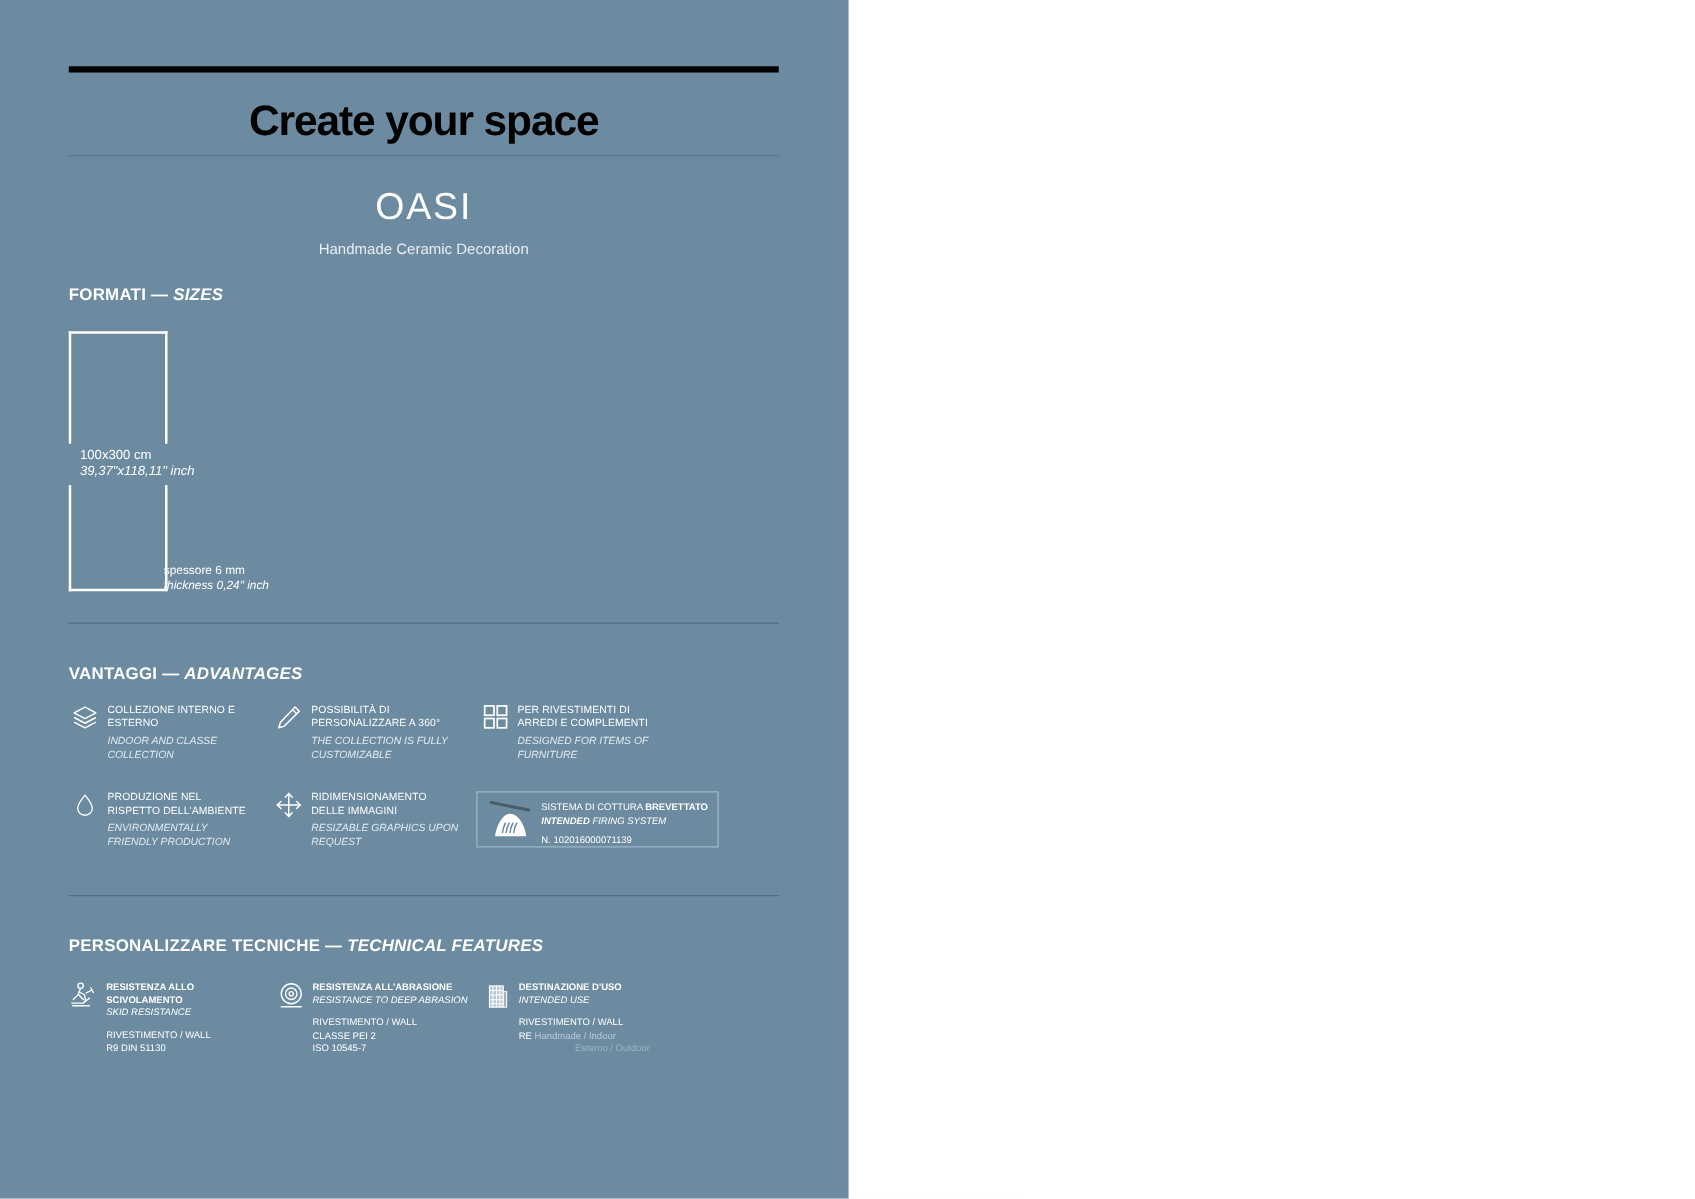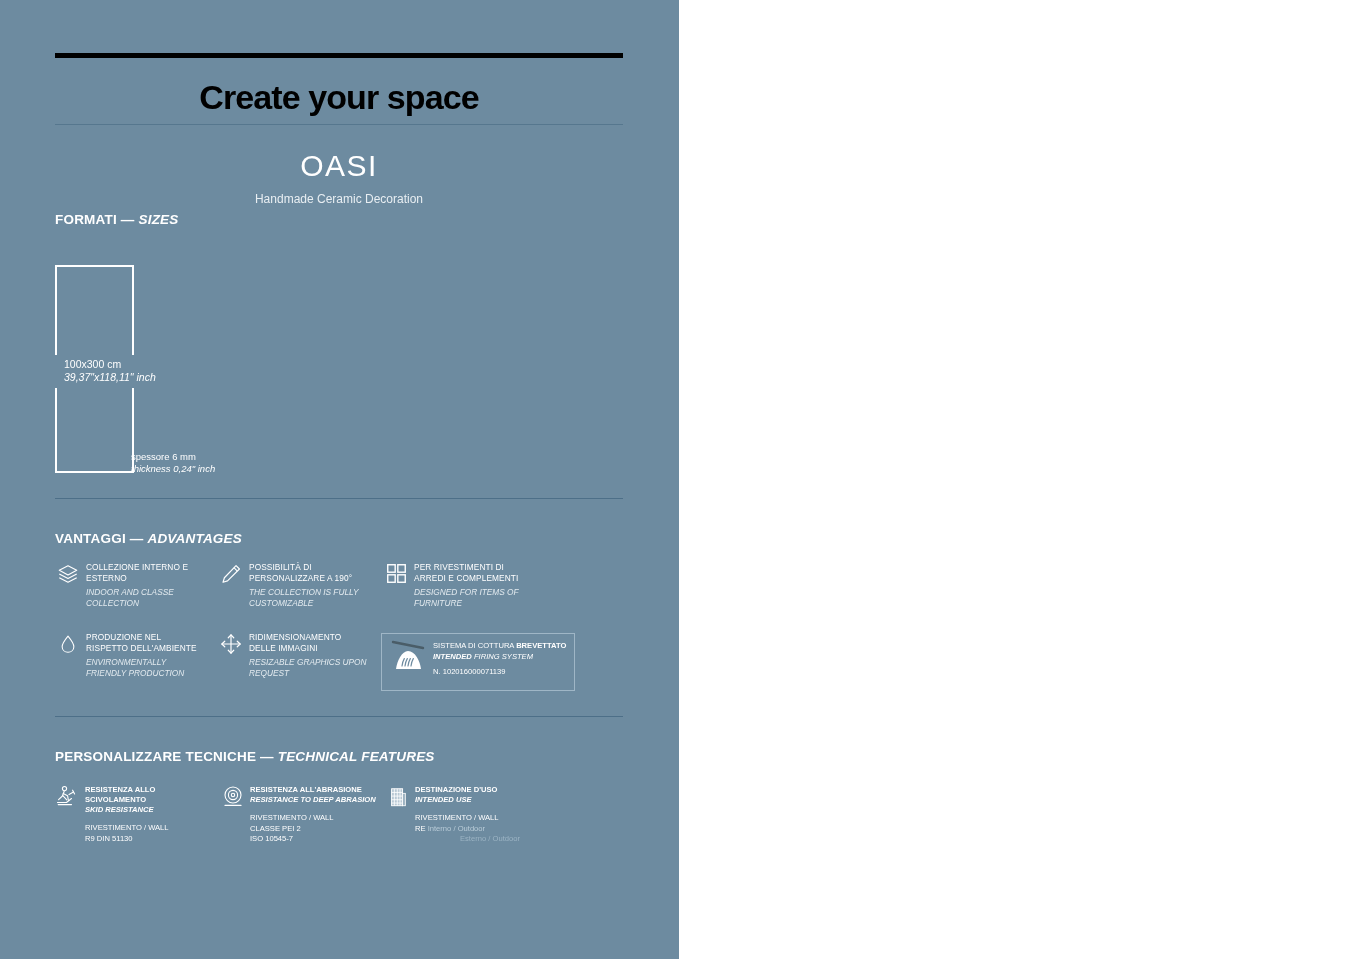--- a/index.html
+++ b/index.html
@@ -83,21 +83,21 @@
 
   .section-head {
     position: absolute;
     font-size: 13.5px;
     font-weight: 700;
     color: #ffffff;
     letter-spacing: 0.2px;
     white-space: nowrap;
   }
   .section-head .it { font-style: italic; }
-  #head-formati { left: 55px; top: 212px; }
+  #head-formati { left: 55px; top: 228px; }
   #head-vantaggi { left: 55px; top: 531px; }
   #head-tecniche { left: 55px; top: 749px; }
 
   
   .tile-dia { position: absolute; left: 55px; top: 265px; width: 250px; height: 210px; }
   .tile-top-u {
     position: absolute; left: 0; top: 0;
     width: 79px; height: 90px;
     border: 2px solid #ffffff;
     border-bottom: none;
@@ -144,21 +144,21 @@
     letter-spacing: 0.1px;
   }
   .adv-en-label {
     font-size: 8.3px; color: #e2eaef; line-height: 10.5px;
     font-style: italic; margin-top: 4px;
   }
 
   
   .patent-box {
     position: absolute; left: 381px; top: 633px;
-    width: 194px; height: 58px;
+    width: 194px; height: 45px;
     border: 1px solid #9fb6c6;
     background: transparent;
   }
   .patent-icon {
     position: absolute; left: 7px; top: 4px;
     width: 40px; height: 36px;
   }
   .patent-txt {
     position: absolute; left: 51px; top: 7px;
     font-size: 7.6px; color: #ffffff; line-height: 10.5px;
@@ -174,21 +174,21 @@
   .tech-item.t1 { left: 0; }
   .tech-item.t2 { left: 165px; }
   .tech-item.t3 { left: 330px; }
   .tech-icon {
     position: absolute; left: 0; top: 0;
     width: 26px; height: 28px;
     display: flex; align-items: flex-start; justify-content: center;
   }
   .tech-txt { margin-left: 30px; }
   .tech-t-it { font-size: 7.6px; font-weight: 700; color: #ffffff; line-height: 10px; }
-  .tech-t-en { font-size: 7.6px; font-weight: 700; font-style: italic; color: #ffffff; line-height: 10px; }
+  .tech-t-en { font-size: 7.6px; font-weight: 400; font-style: italic; color: #ffffff; line-height: 10px; }
   .tech-body { margin-top: 8px; font-size: 7.6px; color: #ffffff; line-height: 10.5px; }
   .tech-body .dim1 { color: #b9ccd8; }
   .tech-body .dim2 { color: #9cb4c4; padding-left: 45px; }
 
   
   .right-page { position: absolute; left: 679px; top: 0; width: 677px; height: 959px; background: #ffffff; }
 
   svg.ic { display: block; }
 </style>
 </head>
@@ -254,21 +254,21 @@
 
         <div class="adv-item c2">
           <div class="adv-icon">
             <svg class="ic" width="22" height="22" viewBox="0 0 24 24" fill="none" stroke="#ffffff" stroke-width="1.3" stroke-linejoin="round">
               <path d="M17.5 2.8 L21.2 6.5 L8.2 19.5 L3.3 21 L4.8 16.1 Z"></path>
               <path d="M15.2 5.1 L18.9 8.8"></path>
             </svg>
           </div>
           <div class="adv-txt">
             <div class="adv-it-label">POSSIBILITÀ DI</div>
-            <div class="adv-it-label">PERSONALIZZARE A 190°</div>
+            <div class="adv-it-label">PERSONALIZZARE A 360°</div>
             <div class="adv-en-label">THE COLLECTION IS FULLY</div>
             <div class="adv-en-label" style="margin-top:0">CUSTOMIZABLE</div>
           </div>
         </div>
 
         <div class="adv-item c3">
           <div class="adv-icon">
             <svg class="ic" width="21" height="21" viewBox="0 0 24 24" fill="none" stroke="#ffffff" stroke-width="1.6">
               <rect x="2" y="2" width="8.5" height="8.5"></rect>
               <rect x="13.5" y="2" width="8.5" height="8.5"></rect>
@@ -400,21 +400,21 @@
             <path d="M8 3 V21.5 M11.2 3 V21.5 M14.2 3 V21.5" stroke="#ffffff" stroke-width="0.9"></path>
             <path d="M5 7 H17 M5 11 H17 M5 15 H17 M5 18.6 H17" stroke="#ffffff" stroke-width="0.9"></path>
             <rect x="17" y="8" width="3" height="13.5" fill="#9db2c1" stroke="#ffffff" stroke-width="0.9"></rect>
           </svg>
         </div>
         <div class="tech-txt">
           <div class="tech-t-it">DESTINAZIONE D'USO</div>
           <div class="tech-t-en">INTENDED USE</div>
           <div class="tech-body">
             <div>RIVESTIMENTO / WALL</div>
-            <div><span>RE</span><span class="dim1"> Interno / Outdoor</span></div>
+            <div><span>RE</span><span class="dim1"> Handmade / Indoor</span></div>
             <div class="dim2">Esterno / Outdoor</div>
           </div>
         </div>
       </div>
     </div>
   </div>
 
   <div class="right-page">
 
     

